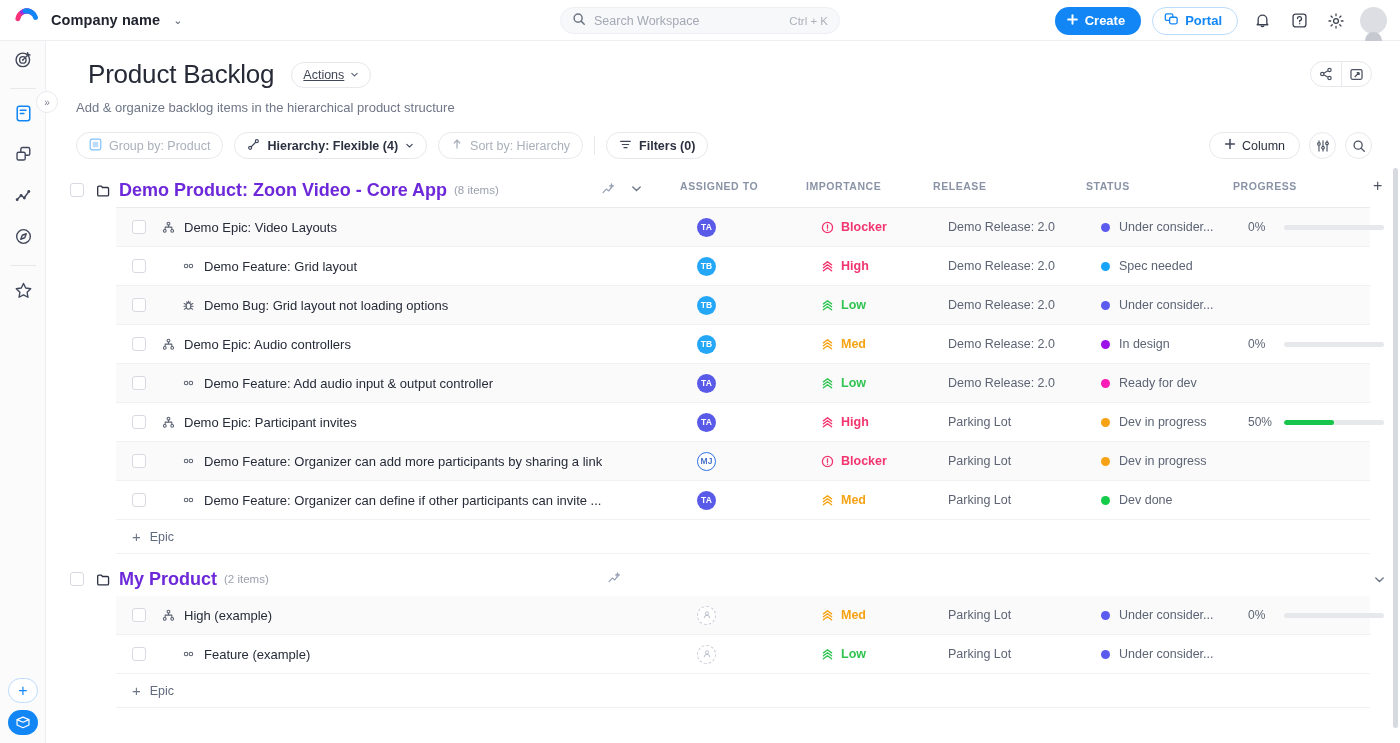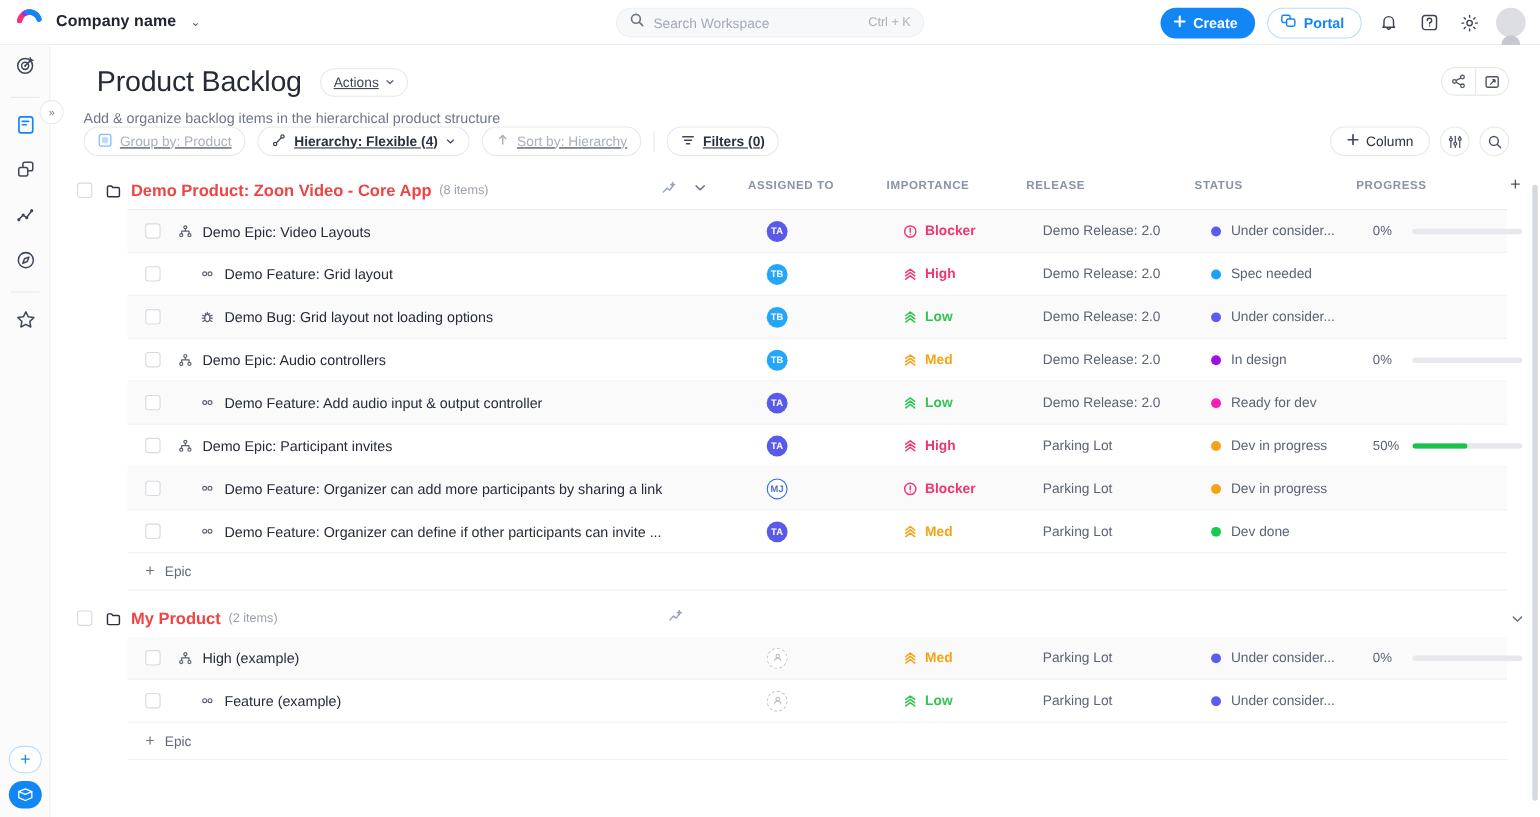--- a/index.html
+++ b/index.html
@@ -92,42 +92,42 @@
   .subtitle { font-size: 13px; color: #6e7687; margin-top: 10px; }
 
   .head-right { position:absolute; right: 28px; top: 20px; display:flex; align-items:center; }
   .seg {
     display:flex; border:1px solid #e6e8ec; border-radius: 15px; overflow:hidden; height:26px; background:#fff;
   }
   .seg div { width: 30px; display:flex; align-items:center; justify-content:center; cursor:pointer; color:#4c5362; }
   .seg div + div { border-left: 1px solid #e6e8ec; }
 
   
-  .toolbar { padding: 0 30px; display:flex; align-items:center; gap: 11px; position:relative;text-decoration:underline; }
+  .toolbar { margin-top: 17px; padding: 0 30px; display:flex; align-items:center; gap: 11px; position:relative; }
   .chip {
     border: 1px solid #e6e8ec; border-radius: 15px; height: 27px; padding: 0 12px;
     display:flex; align-items:center; gap:7px; font-size: 12.5px; background:#fff; cursor:pointer;
     white-space: nowrap;
   }
   .chip.dim { color: #aab0bb; }
   .chip.solid { color: #2b3140; font-weight: 600; }
   .chip.filters { color: #2b3140; font-weight: 600; }
   .vsep { width:1px; height:19px; background:#e6e8ec; }
   .toolbar-right { position:absolute; right:28px; top:0; display:flex; align-items:center; gap: 9px; }
   .chip-col { border:1px solid #e6e8ec; border-radius:15px; height:27px; padding:0 14px; display:flex; align-items:center; gap:6px; font-size:12.5px; color:#2b3140; background:#fff; cursor:pointer;}
   .round-btn { width:27px; height:27px; border-radius:50%; border:1px solid #e6e8ec; background:#fff; display:flex; align-items:center; justify-content:center; cursor:pointer; color:#4c5362;}
 
   
   .table { margin-top: 14px; }
   .grp-head {
     display:flex; align-items:center; height: 34px; padding: 0 30px 0 16px;
     position: relative;
   }
   .grp-head .cb { margin-left: 8px; }
-  .grp-title { font-size: 15px; font-weight: 700; color:#ef4444; }
+  .grp-title { font-size: 18px; font-weight: 700; color:#6d28d9; }
   .grp-count { font-size: 11.5px; color:#9aa0ac; margin-left: 7px; font-weight: 400;}
   .grp-icons { position:absolute; display:flex; align-items:center; gap: 14px; color:#9aa4b8; }
 
   .colhead { font-size: 10.5px; font-weight: 700; color: #8a93a6; letter-spacing: .55px; position:absolute; top: 7px;}
 
   .hdr-rule { height:1px; background:#e8eaee; margin: 0 30px 0 70px; }
 
   .row {
     height: 39px; display:flex; align-items:center; position:relative;
     padding-left: 16px; margin: 0 30px 0 70px;

